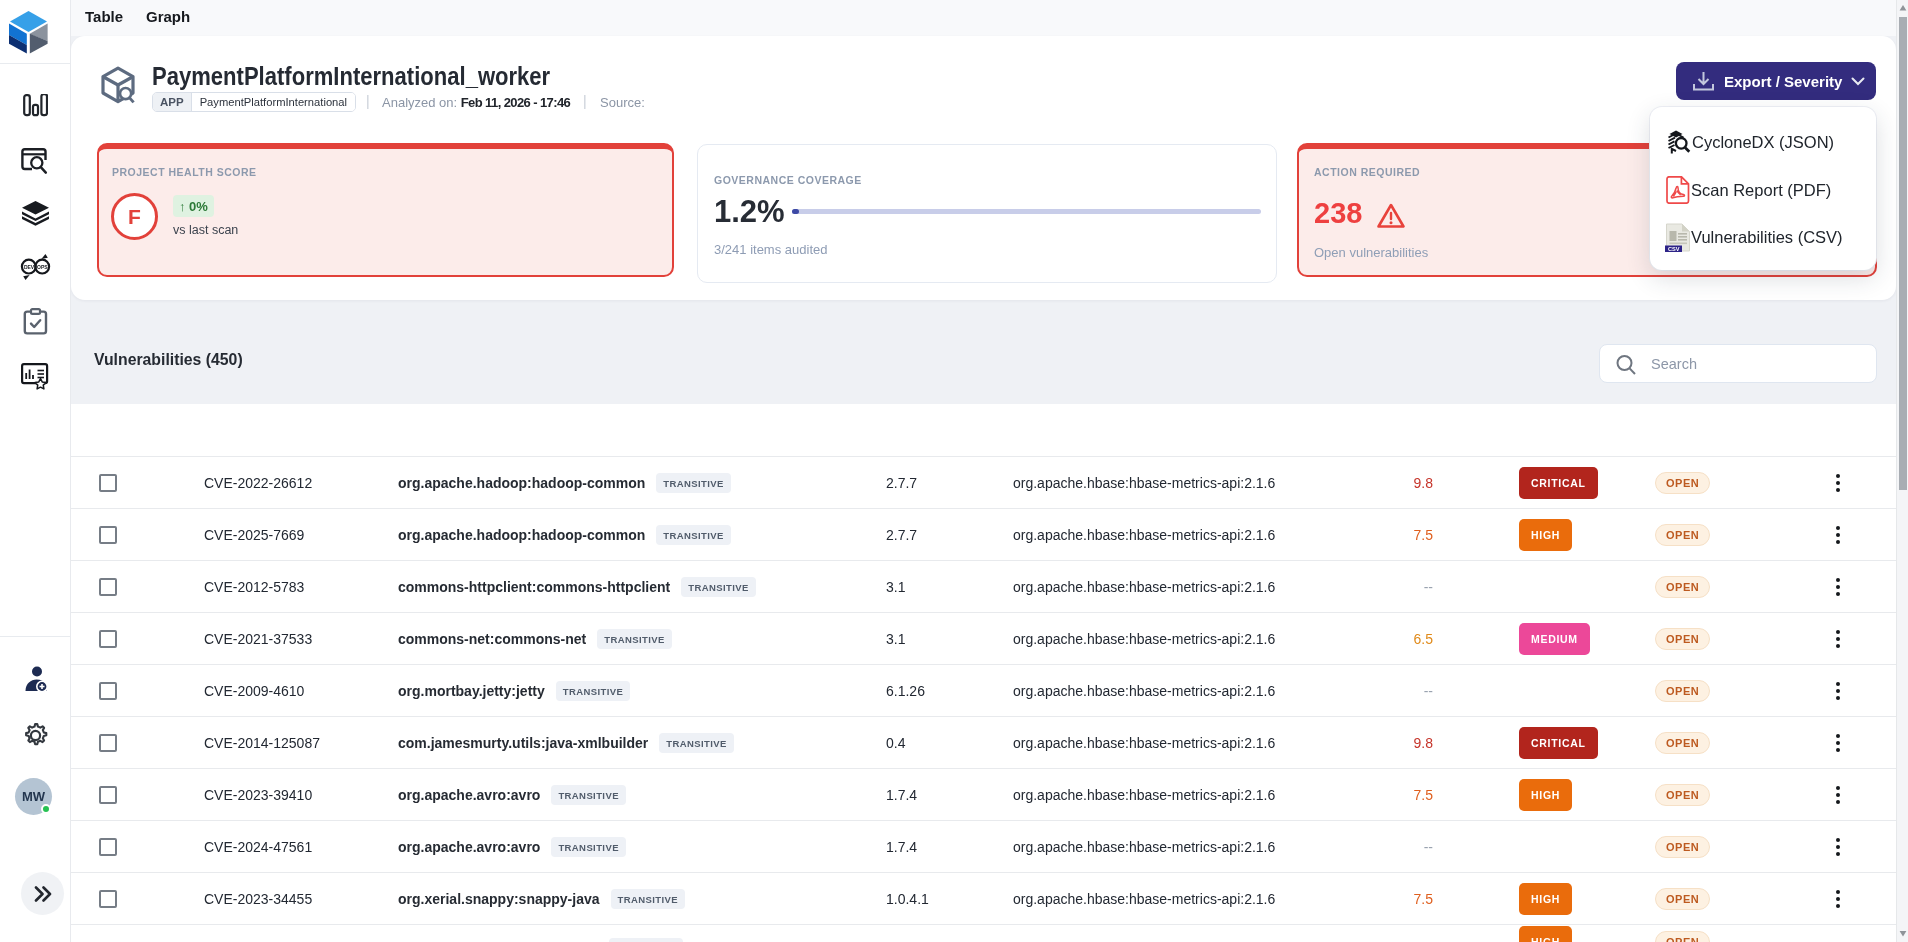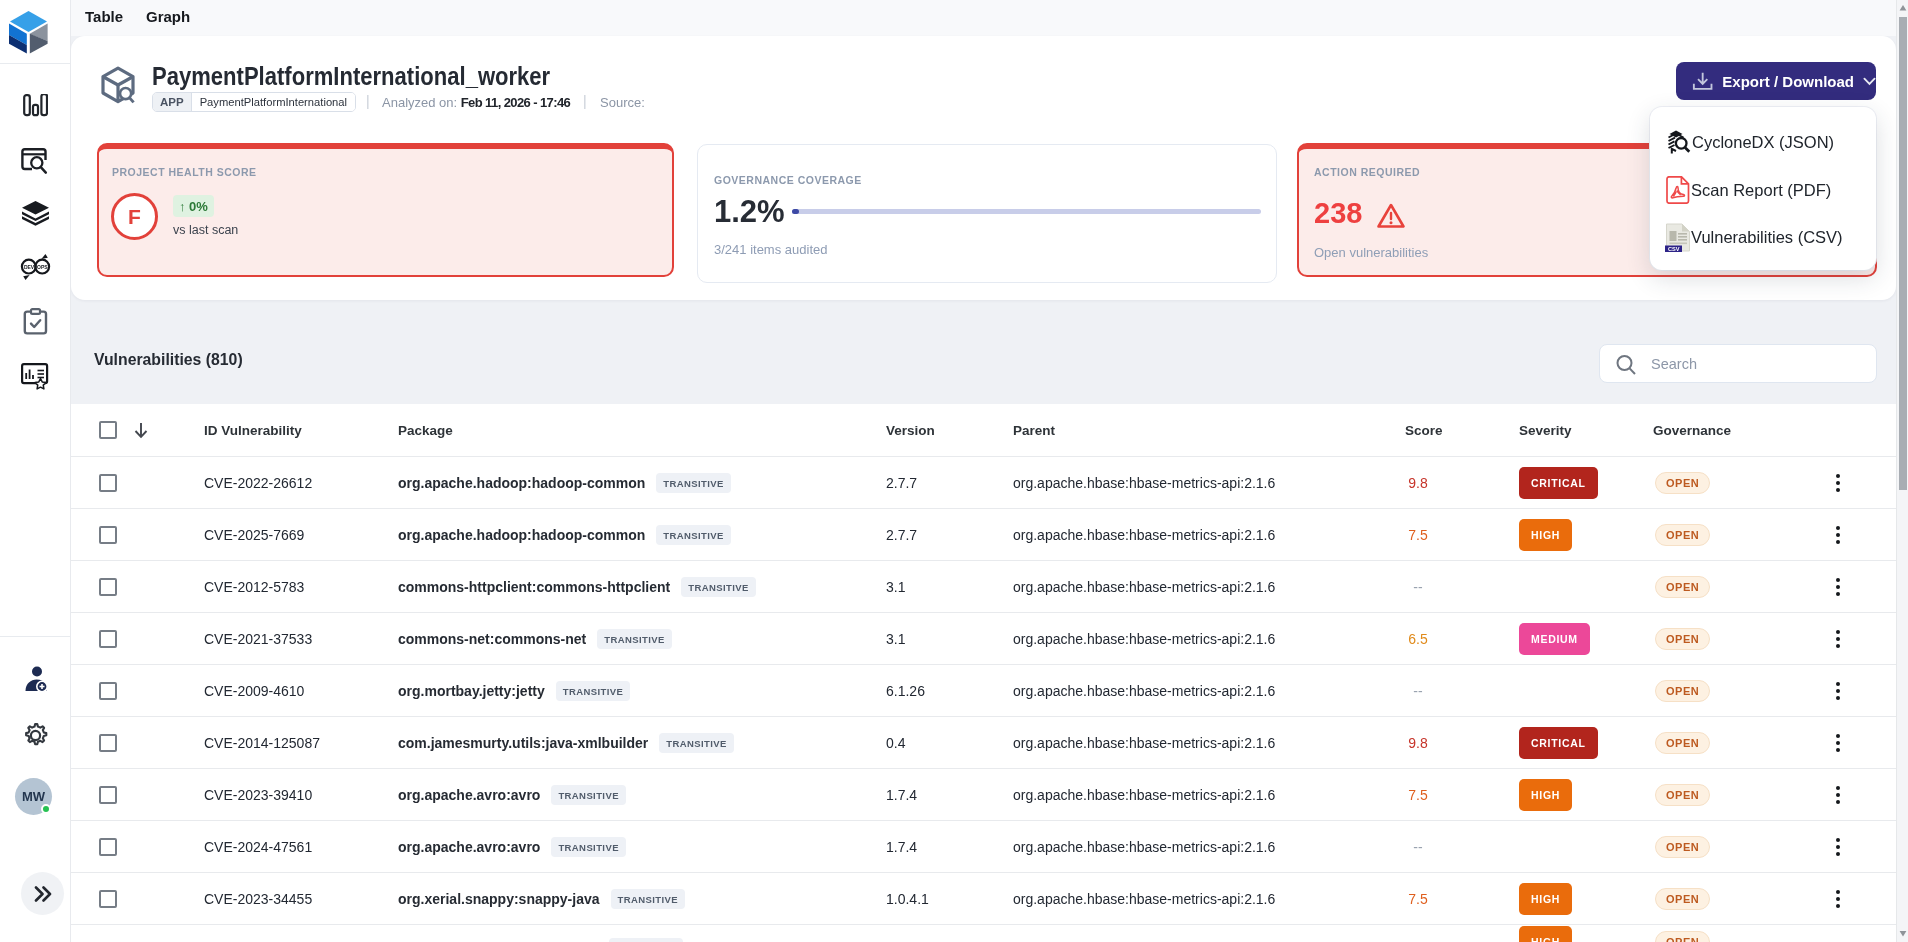--- a/index.html
+++ b/index.html
@@ -62,21 +62,21 @@
   .cell { position:absolute; font-size:14px; color:#222832; top:50%; transform:translateY(-50%); white-space:nowrap; }
   .hcell { position:absolute; font-size:13.5px; font-weight:bold; color:#2e3338; top:50%; transform:translateY(-50%); }
   .cbx { position:absolute; left:28px; top:50%; transform:translateY(-50%); width:18px; height:18px; border:2px solid #767d86; border-radius:2px; background:#fff; }
   .pkg { font-weight:bold; color:#262b33; display:flex; align-items:center; }
   .tbadge { display:inline-block; margin-left:11px; background:#eef1f6; color:#515c6b; font-size:9.5px; font-weight:bold; letter-spacing:0.4px; border-radius:4px; padding:5px 7px 4px; }
   .sev { position:absolute; left:1448px; top:50%; transform:translateY(-50%); height:21px; border-radius:5px; color:#fff; font-size:10.5px; font-weight:bold; letter-spacing:0.7px; display:flex; align-items:center; padding:16px 12px; }
   .sev.crit { background:#b2251d; }
   .sev.high { background:#ea6c0c; }
   .sev.med  { background:#ec4899; }
   .openb { position:absolute; left:1584px; top:50%; transform:translateY(-50%); height:22px; border-radius:11px; background:#fdf1e2; border:1px solid #f6e0c6; color:#bd5a20; font-size:11px; font-weight:bold; letter-spacing:0.5px; display:flex; align-items:center; padding:0 10px; }
-  .score { position:absolute; left:1332px; width:30px; text-align:center; font-size:14px; top:50%; transform:translateY(-50%); }
+  .score { position:absolute; left:1332px; width:30px; text-align:right; font-size:14px; top:50%; transform:translateY(-50%); }
   .kebab { position:absolute; left:1765px; top:50%; transform:translateY(-50%); width:4px; }
   .kebab div { width:4px; height:4px; border-radius:50%; background:#15181c; margin:3px 0; }
   .lift .sev, .lift .openb { top:calc(50% - 9px); }
   .lift .cell { top:calc(50% - 3px); }
 
   
   #scrollbar { position:absolute; right:0; top:0; width:12px; height:942px; background:#f4f5f7; border-left:1px solid #e6e8ea; z-index:30; }
   #scrollthumb { position:absolute; left:2px; top:17px; width:8px; height:473px; background:#a8adb3; border-radius:0px; }
 </style>
 </head>
@@ -223,21 +223,21 @@
   <line x1="15" y1="11" x2="15" y2="17" stroke="#e8423b" stroke-width="2.4" stroke-linecap="round"></line>
   <circle cx="15" cy="20.7" r="1.5" fill="#e8423b"></circle>
 </svg>
 <div id="openvuln">Open vulnerabilities</div>
 
 <div id="exportbtn">
   <svg style="margin-left:16px;" width="23" height="21" viewBox="0 0 23 21">
     <path d="M11.5 1 L11.5 12 M6.5 8 L11.5 13 L16.5 8" fill="none" stroke="#c3c7dd" stroke-width="2"></path>
     <path d="M2 13 L2 18.5 L21 18.5 L21 13" fill="none" stroke="#c3c7dd" stroke-width="2"></path>
   </svg>
-  <span class="label">Export / Download</span>
+  <span class="label">Export / Severity</span>
   <svg style="margin-left:9px;" width="14" height="9" viewBox="0 0 14 9">
     <path d="M1.5 1.5 L7 7 L12.5 1.5" fill="none" stroke="#e8eaf2" stroke-width="2" stroke-linecap="round"></path>
   </svg>
 </div>
 
 <div id="dropdown">
   <div class="dditem" style="position:absolute; top:21px; left:13px;">
     <svg width="29" height="29" viewBox="0 0 29 29">
       <path d="M6.5 6 L13 2.5 L19.5 6 L13 9.5 Z" fill="#14171c"></path>
       <path d="M5.5 9.5 L13 5.5 L20.5 9.5" fill="none" stroke="#14171c" stroke-width="1.9"></path>
@@ -267,43 +267,30 @@
       <rect x="13" y="13" width="9" height="1.6" fill="#b8b8ac"></rect>
       <rect x="13" y="16" width="9" height="1.6" fill="#b8b8ac"></rect>
       <rect x="4.5" y="19.5" width="17.5" height="1.6" fill="#c6c6ba"></rect>
       <rect x="0" y="22.5" width="17" height="6.5" fill="#2d2388"></rect>
       <text x="3" y="28" font-size="5.6" font-weight="bold" fill="#fff" font-family="Liberation Sans">CSV</text>
     </svg>
     <span class="txt">Vulnerabilities (CSV)</span>
   </div>
 </div>
 
-<div id="vulntitle">Vulnerabilities (810)</div>
+<div id="vulntitle">Vulnerabilities (450)</div>
 <div id="searchbox">
   <svg class="abs" style="left:15px; top:9px;" width="24" height="22" viewBox="0 0 24 22">
     <circle cx="9.5" cy="9" r="7" fill="none" stroke="#6f7680" stroke-width="2"></circle>
     <line x1="14.6" y1="14.4" x2="20" y2="20" stroke="#6f7680" stroke-width="2"></line>
   </svg>
   <span class="ph">Search</span>
 </div>
 
 <div id="table">
-  <div class="hrow">
-    <div class="cbx"></div>
-    <svg class="abs" style="left:62px; top:18px;" width="16" height="17" viewBox="0 0 16 17">
-      <path d="M8 1 L8 14 M2.5 9 L8 14.8 L13.5 9" fill="none" stroke="#43474e" stroke-width="1.9"></path>
-    </svg>
-    <span class="hcell" style="left:133px;">ID Vulnerability</span>
-    <span class="hcell" style="left:327px;">Package</span>
-    <span class="hcell" style="left:815px;">Version</span>
-    <span class="hcell" style="left:942px;">Parent</span>
-    <span class="hcell" style="left:1334px;">Score</span>
-    <span class="hcell" style="left:1448px;">Severity</span>
-    <span class="hcell" style="left:1582px;">Governance</span>
-  </div>
 <div class="trow" style="top:52px;">
     <div class="cbx"></div>
     <span class="cell" style="left:133px;">CVE-2022-26612</span>
     <span class="cell pkg" style="left:327px;">org.apache.hadoop:hadoop-common<span class="tbadge">TRANSITIVE</span></span>
     <span class="cell" style="left:815px;">2.7.7</span>
     <span class="cell" style="left:942px;">org.apache.hbase:hbase-metrics-api:2.1.6</span>
     <span class="score" style="color:#c6342a;">9.8</span>
     <span class="sev crit">CRITICAL</span>
     <span class="openb">OPEN</span>
     <div class="kebab">

